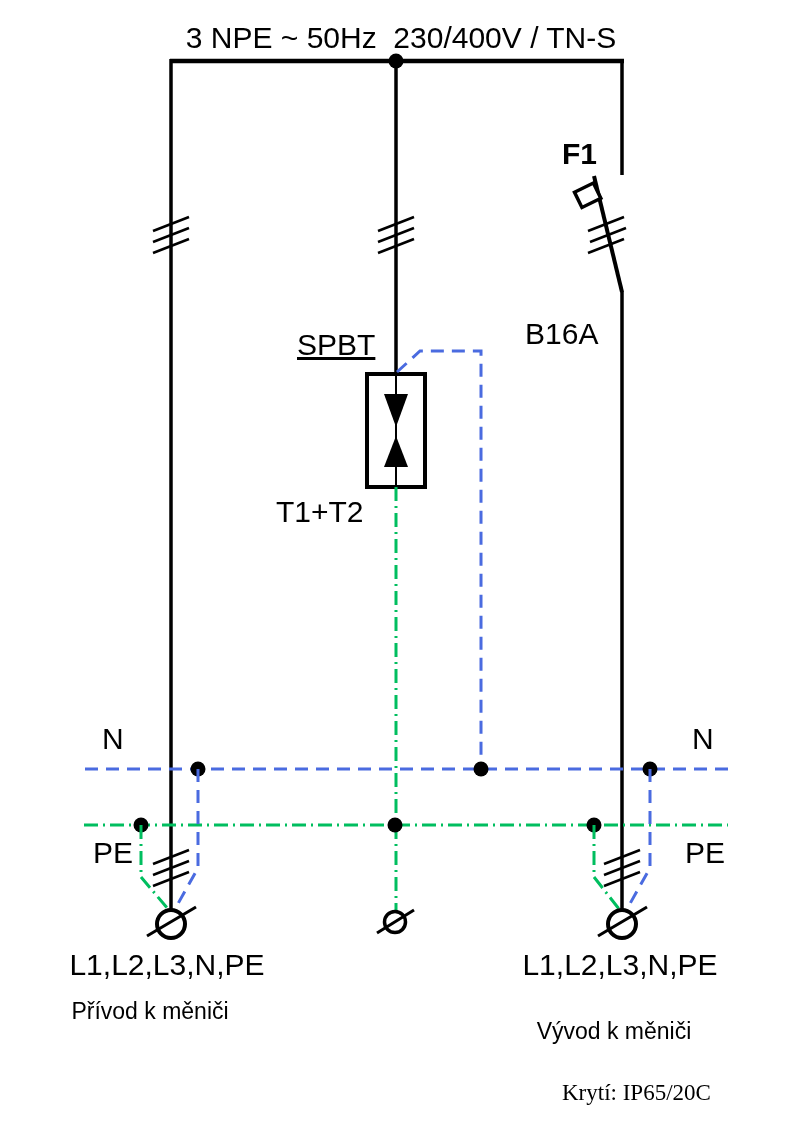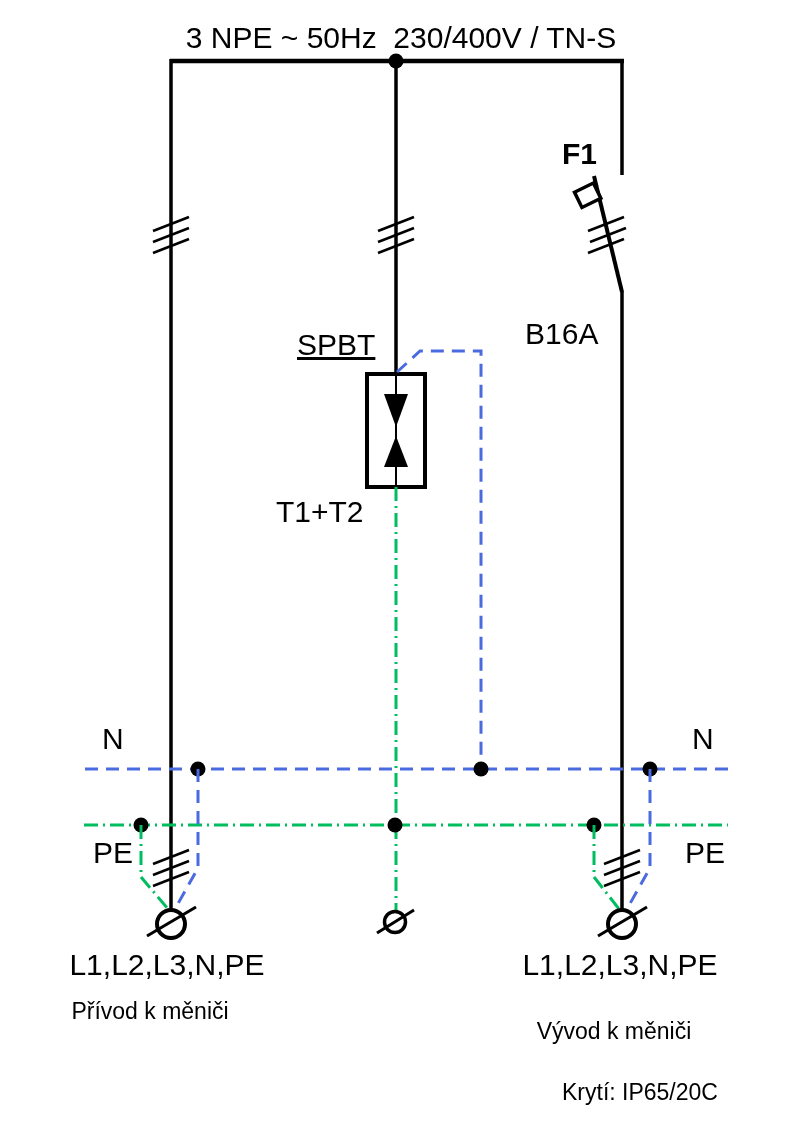--- a/index.html
+++ b/index.html
@@ -19,21 +19,21 @@
   .pos-t1t2{left:276px;top:497px;}
   .pos-n-left{left:102px;top:724px;}
   .pos-n-right{left:692px;top:724px;}
   .pos-pe-left{left:93px;top:838px;}
   .pos-pe-right{left:685px;top:838px;}
   .pos-cond-left{left:167px;top:950px;}
   .pos-bonding{left:377px;top:954px;}
   .pos-cond-right{left:620px;top:950px;}
   .pos-privod{left:150px;top:1000px;}
   .pos-vyvod{left:614px;top:1000px;margin-top:20px;}
-  .pos-kryti{left:562px;top:1081px;}
+  .pos-kryti{left:562px;top:1081px;font-family:Liberation Serif, serif;}
 </style>
 </head>
 <body>
 
 <div class="page">
 
   <svg width="792" height="1126" viewBox="0 0 792 1126">
 
     <line x1="170" y1="61" x2="624" y2="61" stroke="#000" stroke-width="4.5"></line>
     <circle cx="396" cy="61" r="7.5" fill="#000"></circle>

